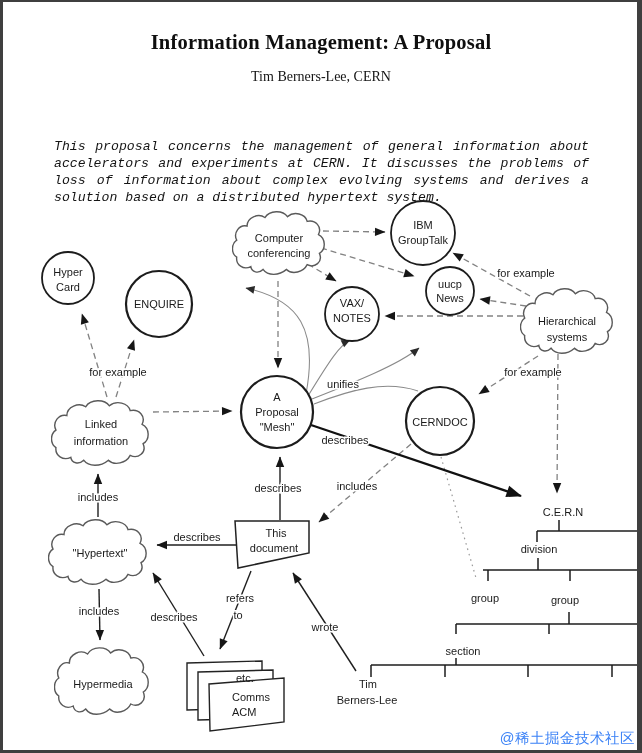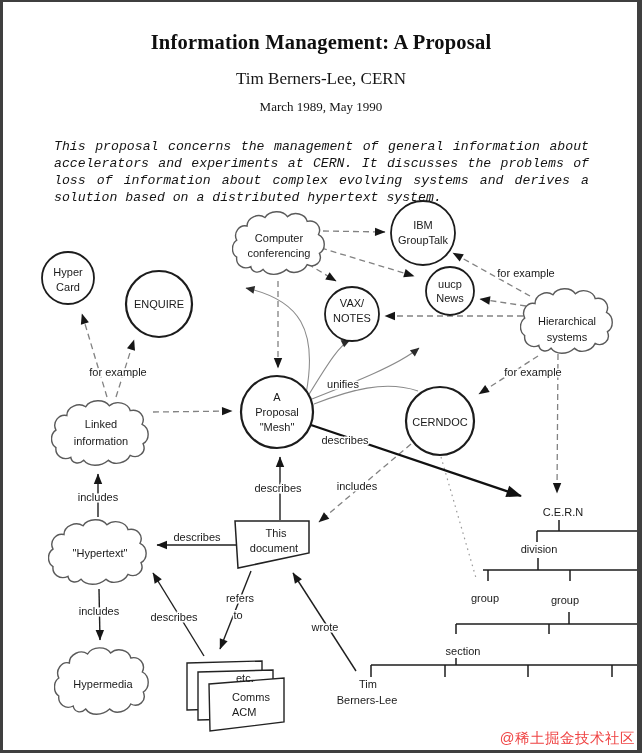--- a/index.html
+++ b/index.html
@@ -2,27 +2,27 @@
 <html><head>
 <meta charset="utf-8">
 <style>
   html,body{margin:0;padding:0;background:#e8e8e8;}
   .page{position:relative;width:642px;height:753px;background:#3f3f3f;overflow:hidden;}
   .paper{position:absolute;left:3px;top:2px;width:634px;height:748px;background:#ffffff;overflow:hidden;}
   .content{position:absolute;left:-3px;top:-2px;width:642px;height:753px;font-family:"Liberation Sans",sans-serif;}
   .hdr-title{position:absolute;top:31px;left:0;width:642px;text-align:center;
     font-family:"Liberation Serif",serif;font-weight:bold;font-size:20.5px;color:#0f0f0f;letter-spacing:.2px;}
   .hdr-author{position:absolute;top:69px;left:0;width:642px;text-align:center;
-    font-family:"Liberation Serif",serif;font-size:17px;color:#141414;}
+    font-family:"Liberation Serif",serif;font-size:14px;color:#141414;}
   .hdr-date{position:absolute;top:99px;left:0;width:642px;text-align:center;
     font-family:"Liberation Serif",serif;font-size:13px;color:#141414;}
   .abstract{position:absolute;top:138px;left:54px;width:535px;margin:0;
     font-family:Liberation Mono, monospace;font-style:italic;font-size:13.2px;line-height:17px;
     text-align:justify;color:#141414;}
-  .watermark{position:absolute;top:729px;right:7px;font-size:14.5px;color:#ef4444;
+  .watermark{position:absolute;top:729px;right:7px;font-size:14.5px;color:#3b82f6;
     font-family:"Liberation Sans",sans-serif;letter-spacing:.5px;}
   svg.diagram{position:absolute;left:0;top:0;}
   svg.diagram text{font-family:"Liberation Sans",sans-serif;font-size:11px;fill:#1a1a1a;}
   text.lbl{paint-order:stroke;stroke:#ffffff;stroke-width:3px;}
   .solid{stroke:#1f1f1f;stroke-width:1.4;fill:none;}
   .bold-line{stroke:#111;stroke-width:2.3;fill:none;}
   .dash{stroke:#828282;stroke-width:1.3;fill:none;stroke-dasharray:6 4;}
   .dots{stroke:#9a9a9a;stroke-width:1.2;fill:none;stroke-dasharray:1.6 4;}
   .thin{stroke:#8a8a8a;stroke-width:1.05;fill:none;}
   .node-circle{fill:#ffffff;stroke:#1c1c1c;stroke-width:1.8;}
@@ -34,21 +34,20 @@
 </style>
 </head>
 <body>
 
 <div class="page">
   <div class="paper">
     <div class="content">
 
       <div class="hdr-title">Information Management: A Proposal</div>
       <div class="hdr-author">Tim Berners-Lee, CERN</div>
-      <div class="hdr-date">March 1989, May 1990</div>
       <p class="abstract">This proposal concerns the management of general information about accelerators and experiments at CERN. It discusses the problems of loss of information about complex evolving systems and derives a solution based on a distributed hypertext system.</p>
 
       <svg class="diagram" width="642" height="753" viewBox="0 0 642 753">
         <defs>
           <marker id="ah" markerUnits="userSpaceOnUse" markerWidth="12" markerHeight="10" refX="10.5" refY="5" orient="auto">
             <path d="M0.5,0.8 L11,5 L0.5,9.2 Z" fill="#161616"></path>
           </marker>
           <marker id="ahb" markerUnits="userSpaceOnUse" markerWidth="18" markerHeight="14" refX="15" refY="7" orient="auto">
             <path d="M0.5,1 L16,7 L0.5,13 Z" fill="#111"></path>
           </marker>

